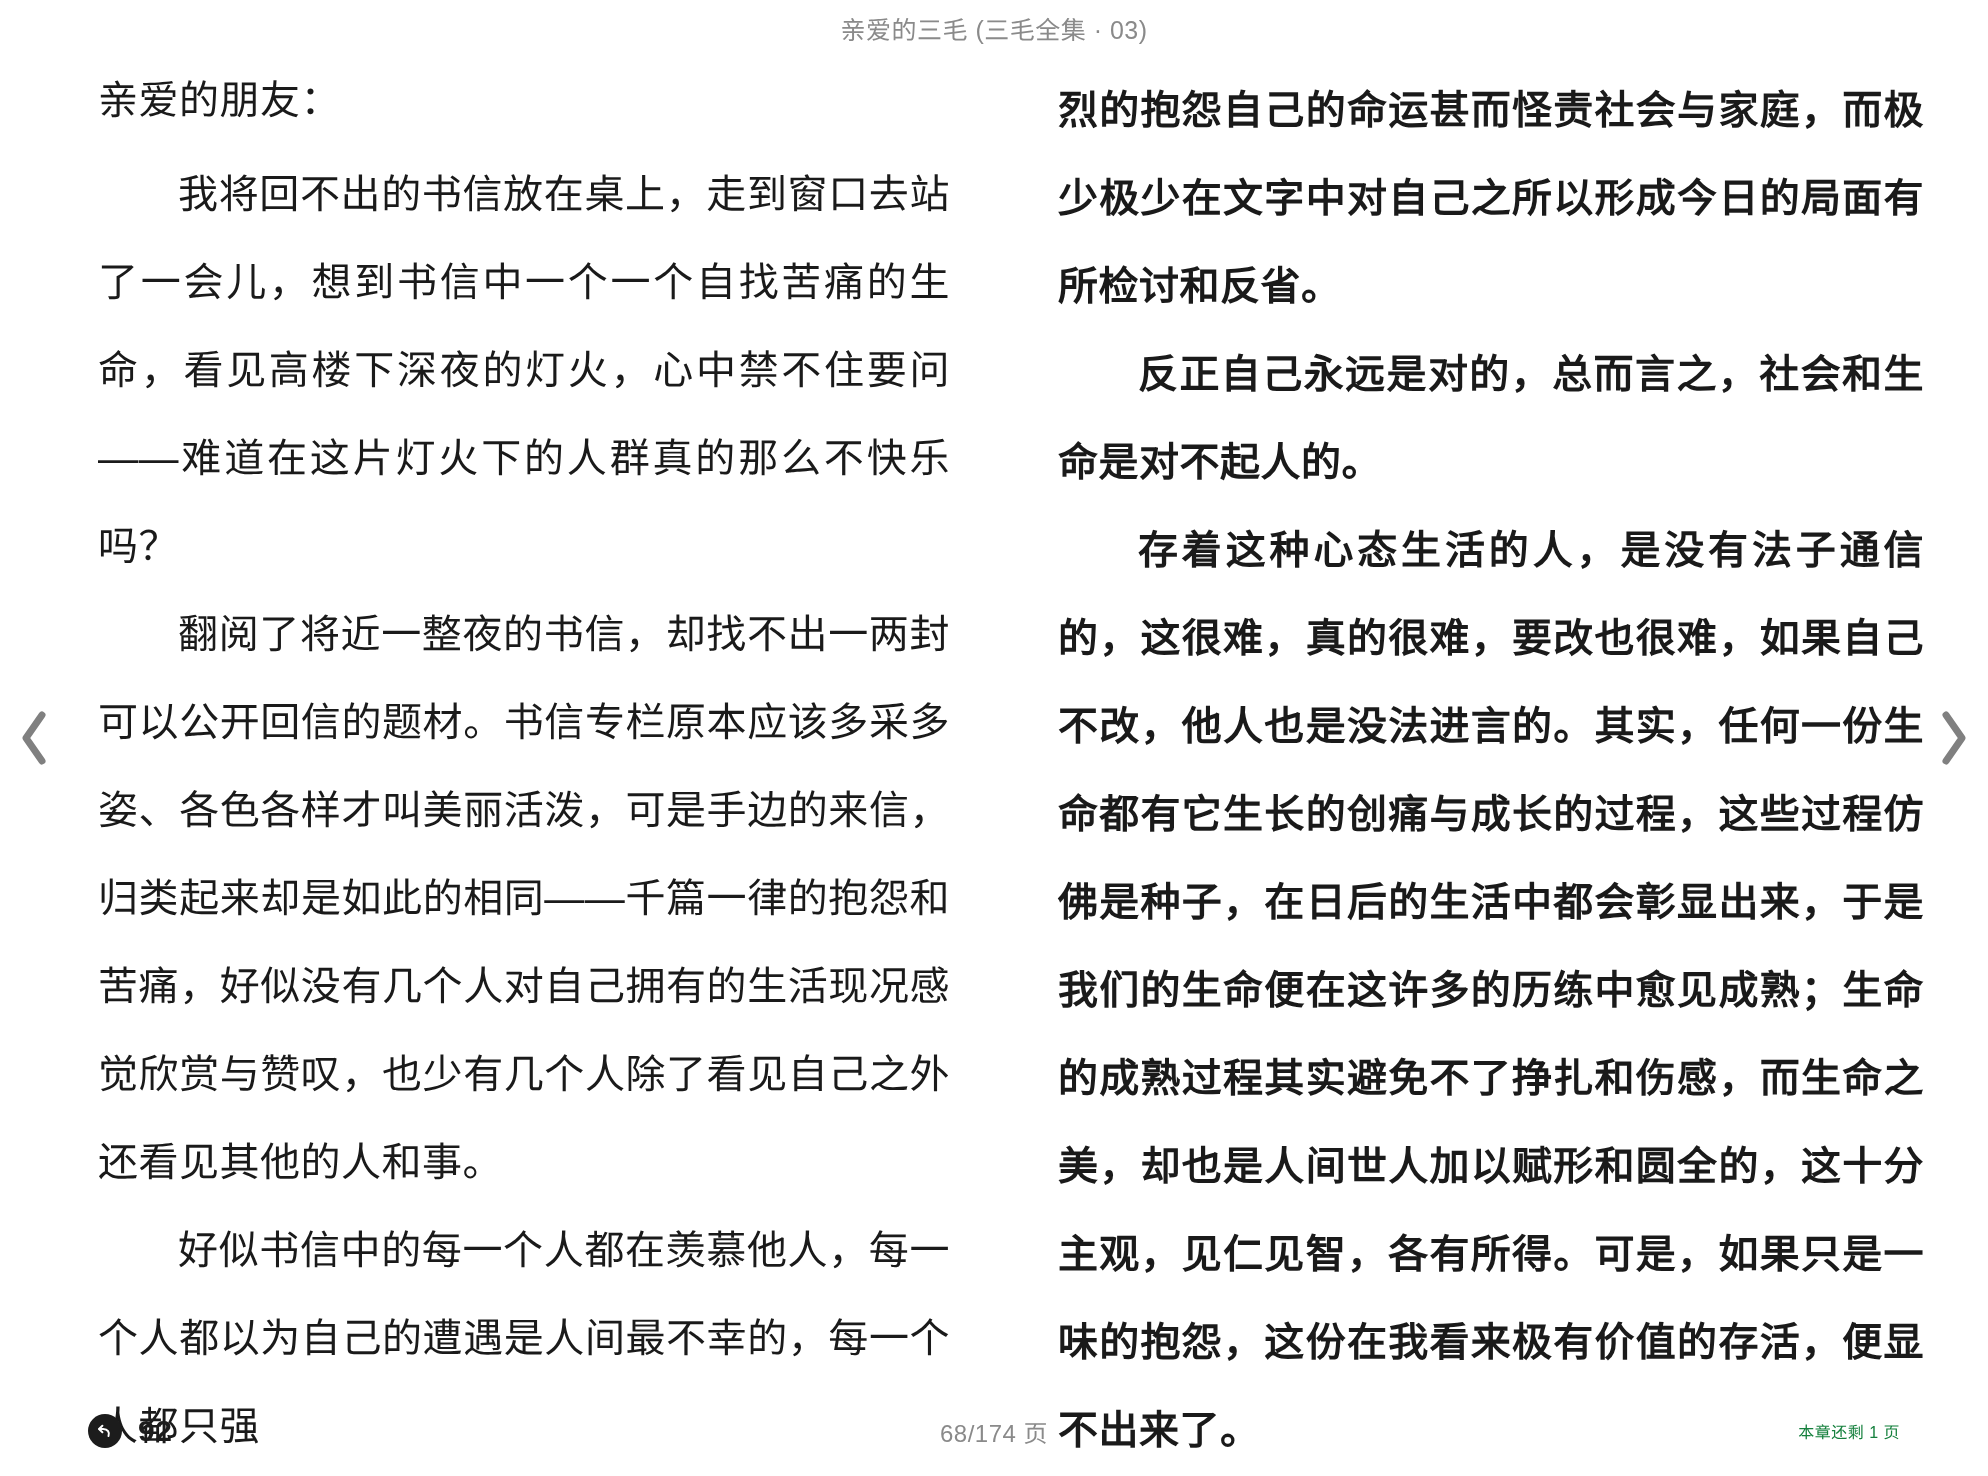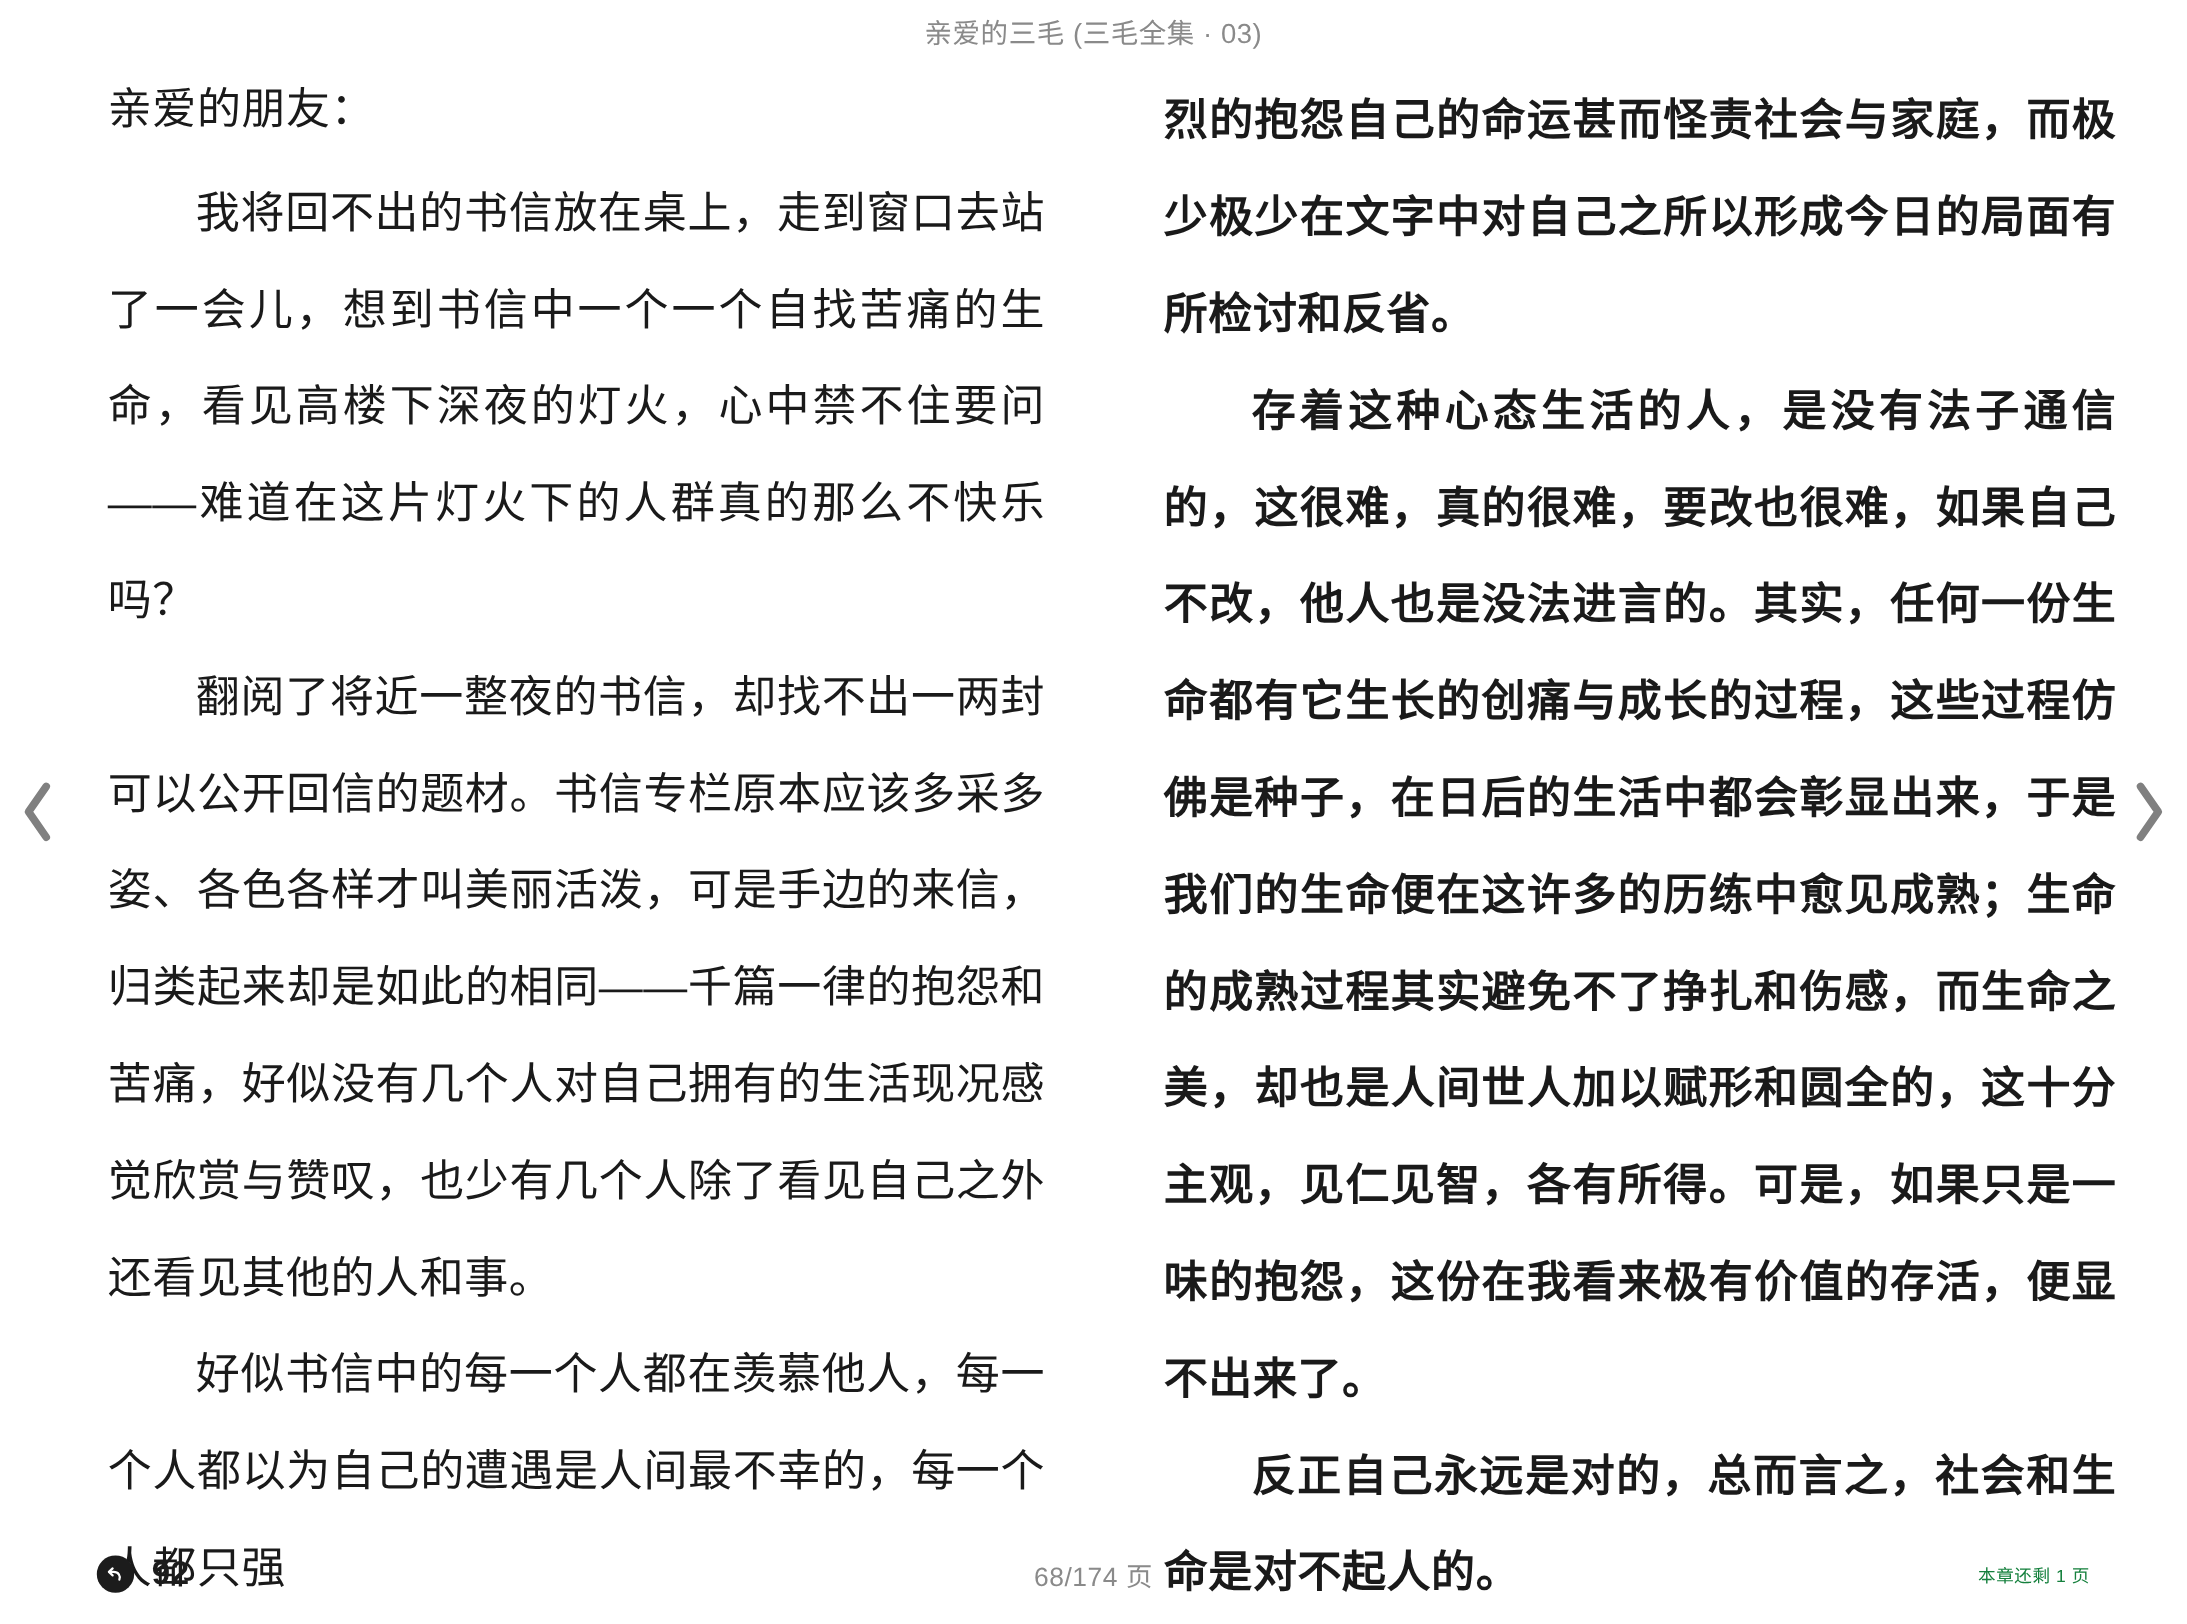--- a/index.html
+++ b/index.html
@@ -202,23 +202,23 @@
 
     <p class="para">好似书信中的每一个人都在羡慕他人，每一个人都以为自己的遭遇是人间最不幸的，每一个人都只强</p>
   </div>
 
   <div class="column gap"></div>
 
   <div class="column right">
 
     <p class="para cont flow-top">烈的抱怨自己的命运甚而怪责社会与家庭，而极少极少在文字中对自己之所以形成今日的局面有所检讨和反省。</p>
 
+    <p class="para">反正自己永远是对的，总而言之，社会和生命是对不起人的。</p>
+
     <p class="para">存着这种心态生活的人，是没有法子通信的，这很难，真的很难，要改也很难，如果自己不改，他人也是没法进言的。其实，任何一份生命都有它生长的创痛与成长的过程，这些过程仿佛是种子，在日后的生活中都会彰显出来，于是我们的生命便在这许多的历练中愈见成熟；生命的成熟过程其实避免不了挣扎和伤感，而生命之美，却也是人间世人加以赋形和圆全的，这十分主观，见仁见智，各有所得。可是，如果只是一味的抱怨，这份在我看来极有价值的存活，便显不出来了。</p>
-
-    <p class="para">反正自己永远是对的，总而言之，社会和生命是对不起人的。</p>
 
     <p class="para">有人问过我，人生最重要的是什么？脱口而出的回答是——智慧。后来想了想，觉得不太周全，难道</p>
   </div>
 </div>
 
 <div class="nav-chevron prev">
   <span>
     <svg width="30" height="56" viewBox="0 0 30 56" fill="none" stroke="#808080" stroke-width="7" stroke-linecap="round" stroke-linejoin="round">
       <polyline points="23,5 7,28 23,51"></polyline>
     </svg>

